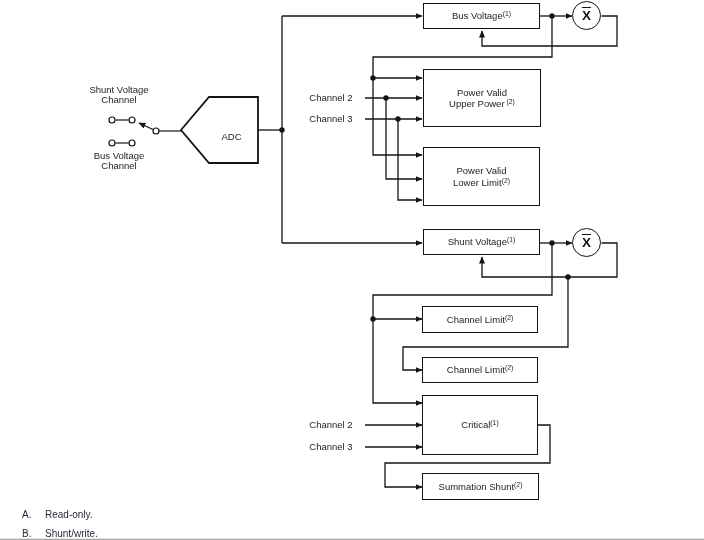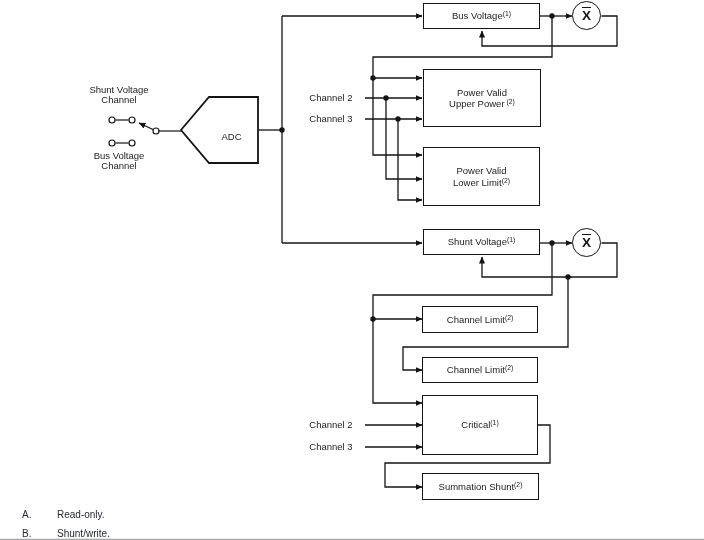--- a/index.html
+++ b/index.html
@@ -55,21 +55,21 @@
     display: flex;
     align-items: center;
     justify-content: center;
     font-size: 13.5px;
     font-weight: 700;
     color: #141414;
   }
   .avg .xbar { text-decoration: overline; }
   .note-row { position: absolute; z-index: 2; font-size: 10px; line-height: 11px; color: #242a36; }
   .note-row .letter { position: absolute; left: 0; top: 0; }
-  .note-row .txt { position: absolute; left: 23px; top: 0; white-space: nowrap; margin-left: 12px; }
+  .note-row .txt { position: absolute; left: 23px; top: 0; white-space: nowrap; }
 </style>
 </head>
 <body>
 
 <div id="screen">
 
   <svg id="wires" width="704" height="540" viewBox="0 0 704 540">
     <defs>
       <marker id="arr" markerWidth="8" markerHeight="8" refX="6.5" refY="3" orient="auto" markerUnits="userSpaceOnUse">
         <path d="M0,0 L7,3 L0,6 Z" fill="#141414"></path>

